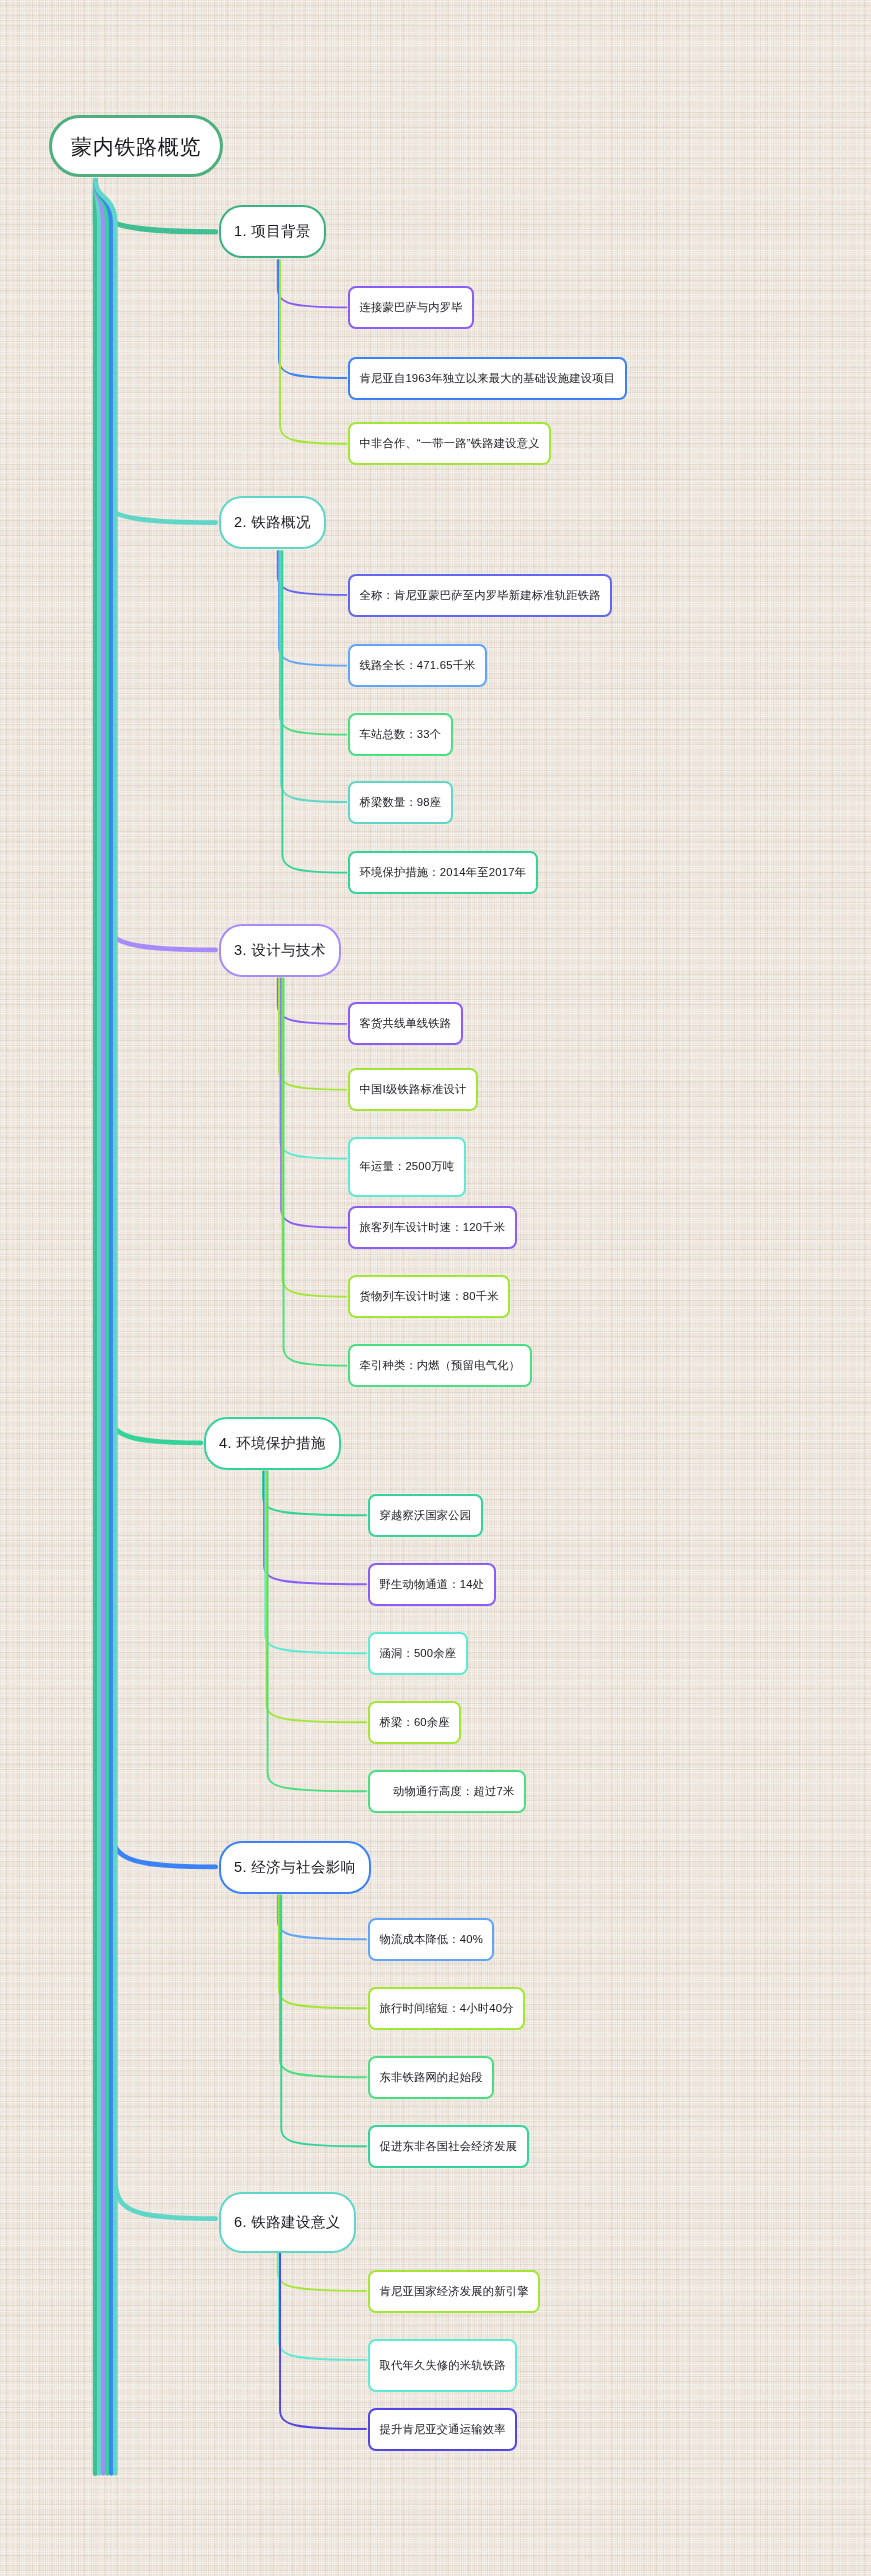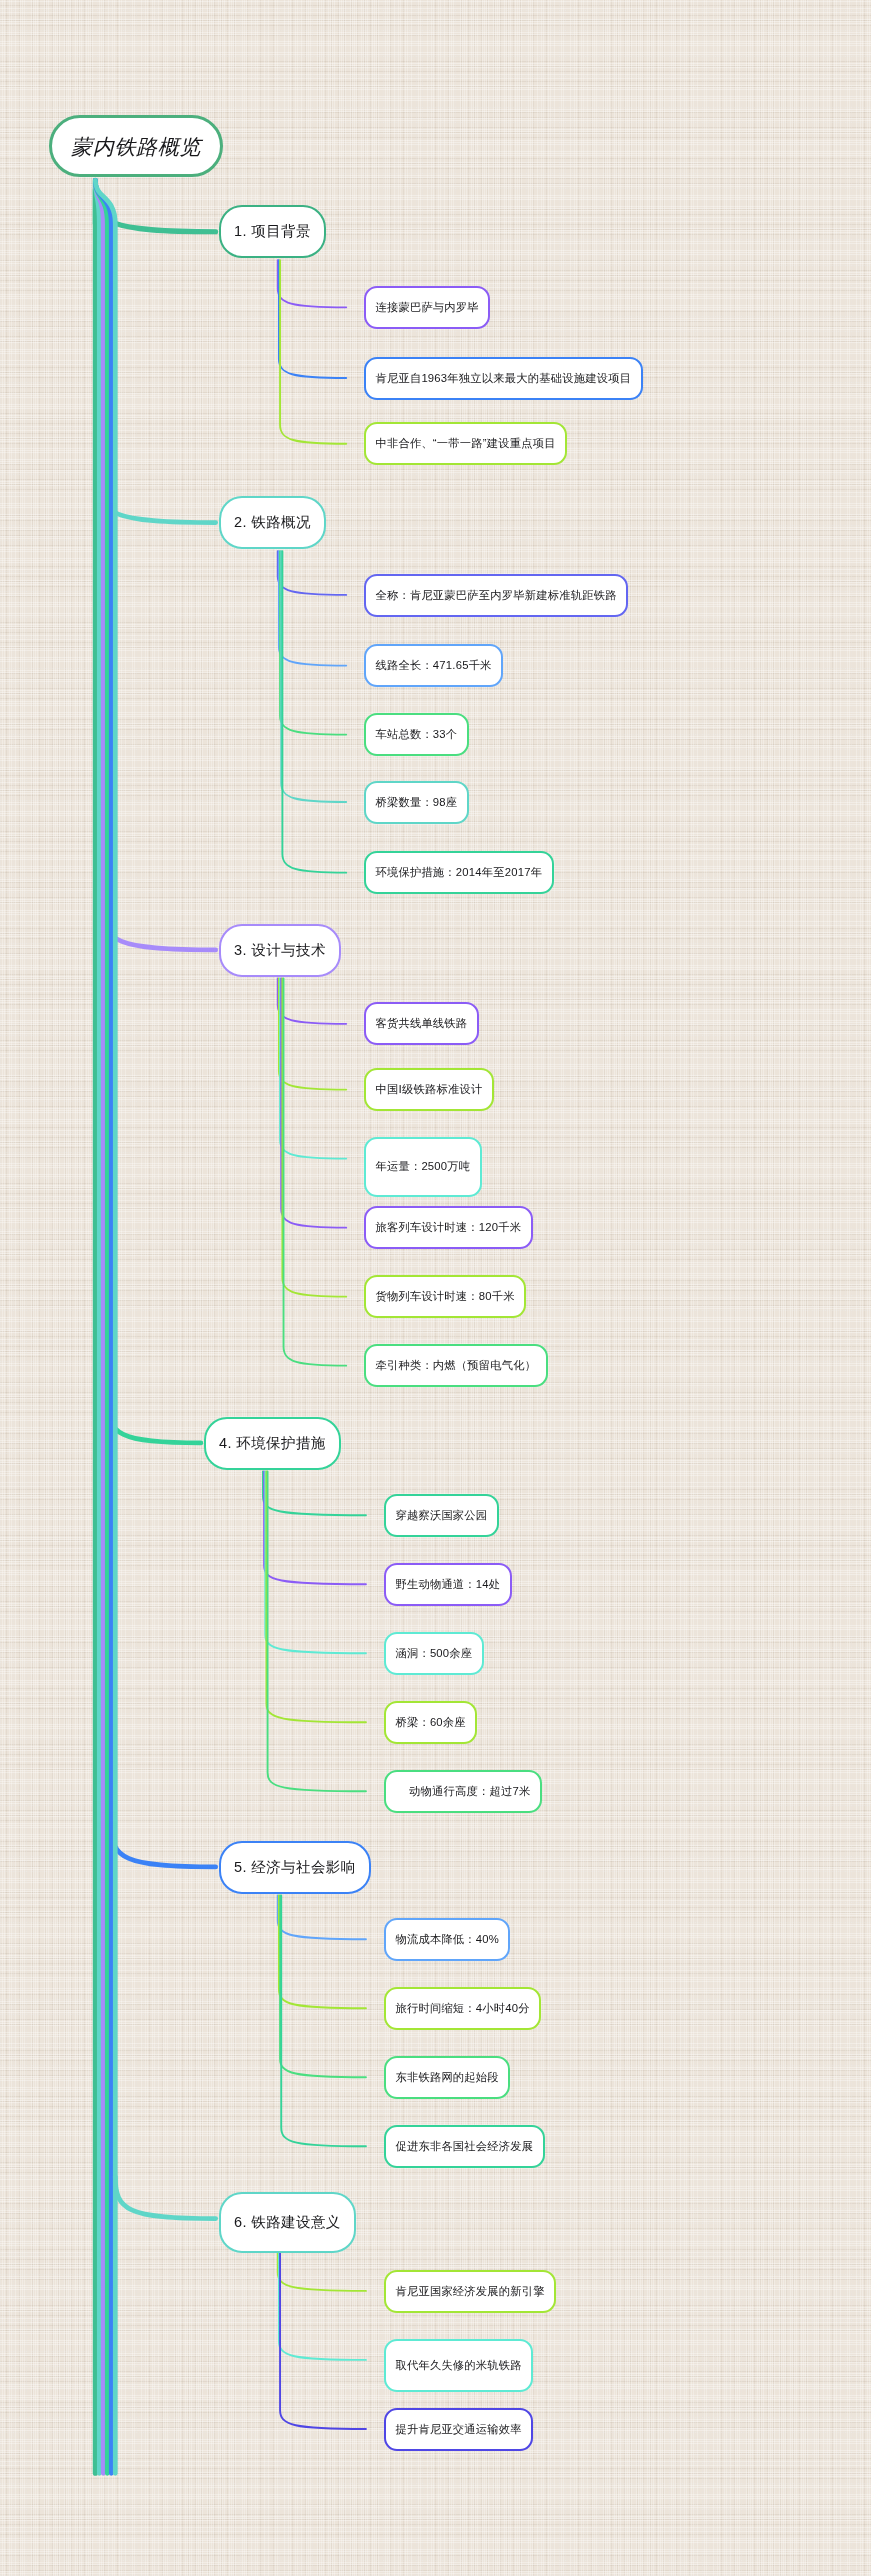--- a/index.html
+++ b/index.html
@@ -42,25 +42,24 @@
   }
   .branch{
     border:2.9px solid #4caf7d;
     border-radius:23px;
     font-size:14.5px;
     padding:0 13px;
     letter-spacing:0.4px;
   }
   .leaf{
     border:2.2px solid #8b5cf6;
-    border-radius:13px;
+    border-radius:8px;
     font-size:11.3px;
     padding:0 9.4px;
     letter-spacing:0.2px;
-    margin-left:16px;
   }
 </style>
 </head>
 <body>
 
 <div id="texture"></div>
 <svg id="edges" viewBox="0 0 1200 3549">
     <path d="M 131.32075471698113 248.52830188679243 C 131.32075471698113 274.5283018867924, 131.32075471698113 268.5283018867924, 131.32075471698113 308.5283018867924 L 131.32075471698113 261.2452830188679 C 131.32075471698113 307.2452830188679, 147.32075471698113 319.2452830188679, 297.1320754716981 319.2452830188679" fill="none" stroke="#3fbf93" stroke-width="7" stroke-linecap="round"></path>
     <path d="M 131.32075471698113 261.2452830188679 L 131.32075471698113 3407.5471698113206" fill="none" stroke="#3fbf93" stroke-width="7" stroke-linecap="round"></path>
     <path d="M 131.32075471698113 248.52830188679243 C 131.32075471698113 274.5283018867924, 136.82075471698113 268.5283018867924, 136.82075471698113 308.5283018867924 L 136.82075471698113 662 C 136.82075471698113 708, 152.82075471698113 720, 297.1320754716981 720" fill="none" stroke="#5fd6c8" stroke-width="6.5" stroke-linecap="round"></path>
@@ -94,34 +93,34 @@
     <path d="M 368.6641509433962 2027.1509433962265 C 368.6641509433962 2041.1509433962265, 368.6641509433962 2421.9245283018868, 368.6641509433962 2441.9245283018868 C 368.6641509433962 2462.9245283018868, 386.6641509433962 2467.9245283018868, 504.1698113207547 2467.9245283018868" fill="none" stroke="#4ade80" stroke-width="2.6" stroke-linecap="round"></path>
     <path d="M 382.64150943396226 2611.301886792453 C 382.64150943396226 2625.301886792453, 382.64150943396226 2625.698113207547, 382.64150943396226 2645.698113207547 C 382.64150943396226 2666.698113207547, 400.64150943396226 2671.698113207547, 504.1698113207547 2671.698113207547" fill="none" stroke="#60a5fa" stroke-width="2.6" stroke-linecap="round"></path>
     <path d="M 384.2415094339623 2611.301886792453 C 384.2415094339623 2625.301886792453, 384.2415094339623 2720.7924528301887, 384.2415094339623 2740.7924528301887 C 384.2415094339623 2761.7924528301887, 402.2415094339623 2766.7924528301887, 504.1698113207547 2766.7924528301887" fill="none" stroke="#a3e635" stroke-width="2.6" stroke-linecap="round"></path>
     <path d="M 385.84150943396224 2611.301886792453 C 385.84150943396224 2625.301886792453, 385.84150943396224 2815.88679245283, 385.84150943396224 2835.88679245283 C 385.84150943396224 2856.88679245283, 403.84150943396224 2861.88679245283, 504.1698113207547 2861.88679245283" fill="none" stroke="#4ade80" stroke-width="2.6" stroke-linecap="round"></path>
     <path d="M 387.44150943396227 2611.301886792453 C 387.44150943396227 2625.301886792453, 387.44150943396227 2910.9811320754716, 387.44150943396227 2930.9811320754716 C 387.44150943396227 2951.9811320754716, 405.44150943396227 2956.9811320754716, 504.1698113207547 2956.9811320754716" fill="none" stroke="#34d399" stroke-width="2.6" stroke-linecap="round"></path>
     <path d="M 382.64150943396226 3095.830188679245 C 382.64150943396226 3109.830188679245, 382.64150943396226 3110.2264150943397, 382.64150943396226 3130.2264150943397 C 382.64150943396226 3151.2264150943397, 400.64150943396226 3156.2264150943397, 504.1698113207547 3156.2264150943397" fill="none" stroke="#a3e635" stroke-width="2.6" stroke-linecap="round"></path>
     <path d="M 384.2415094339623 3095.830188679245 C 384.2415094339623 3109.830188679245, 384.2415094339623 3205.320754716981, 384.2415094339623 3225.320754716981 C 384.2415094339623 3246.320754716981, 402.2415094339623 3251.320754716981, 504.1698113207547 3251.320754716981" fill="none" stroke="#5eead4" stroke-width="2.6" stroke-linecap="round"></path>
     <path d="M 385.84150943396224 3095.830188679245 C 385.84150943396224 3109.830188679245, 385.84150943396224 3300.4150943396226, 385.84150943396224 3320.4150943396226 C 385.84150943396224 3341.4150943396226, 403.84150943396224 3346.4150943396226, 504.1698113207547 3346.4150943396226" fill="none" stroke="#4f46e5" stroke-width="2.6" stroke-linecap="round"></path>
   </svg>
 <div id="nodes">
-    <div class="node root" style="left: 49px; top: 115px; height: 62px; border-color: rgb(76, 175, 125); font-style: italic;">
+    <div class="node root" style="left: 49px; top: 115px; height: 62px; border-color: rgb(76, 175, 125);">
       <span>蒙内铁路概览</span>
     </div>
     <div class="node branch" style="left: 219px; top: 205px; height: 53px; border-color: rgb(59, 177, 131);">
       <span>1. 项目背景</span>
     </div>
     <div class="node leaf" style="left: 348px; top: 286px; height: 43px; border-color: rgb(139, 92, 246);">
       <span>连接蒙巴萨与内罗毕</span>
     </div>
     <div class="node leaf" style="left: 348px; top: 357px; height: 43px; border-color: rgb(59, 130, 246);">
       <span>肯尼亚自1963年独立以来最大的基础设施建设项目</span>
     </div>
     <div class="node leaf" style="left: 348px; top: 422px; height: 43px; border-color: rgb(163, 230, 53);">
-      <span>中非合作、“一带一路”建设重点项目</span>
+      <span>中非合作、“一带一路”铁路建设意义</span>
     </div>
     <div class="node branch" style="left: 219px; top: 496px; height: 53px; border-color: rgb(95, 214, 200);">
       <span>2. 铁路概况</span>
     </div>
     <div class="node leaf" style="left: 348px; top: 574px; height: 43px; border-color: rgb(99, 102, 241);">
       <span>全称：肯尼亚蒙巴萨至内罗毕新建标准轨距铁路</span>
     </div>
     <div class="node leaf" style="left: 348px; top: 644px; height: 43px; border-color: rgb(96, 165, 250);">
       <span>线路全长：471.65千米</span>
     </div>

